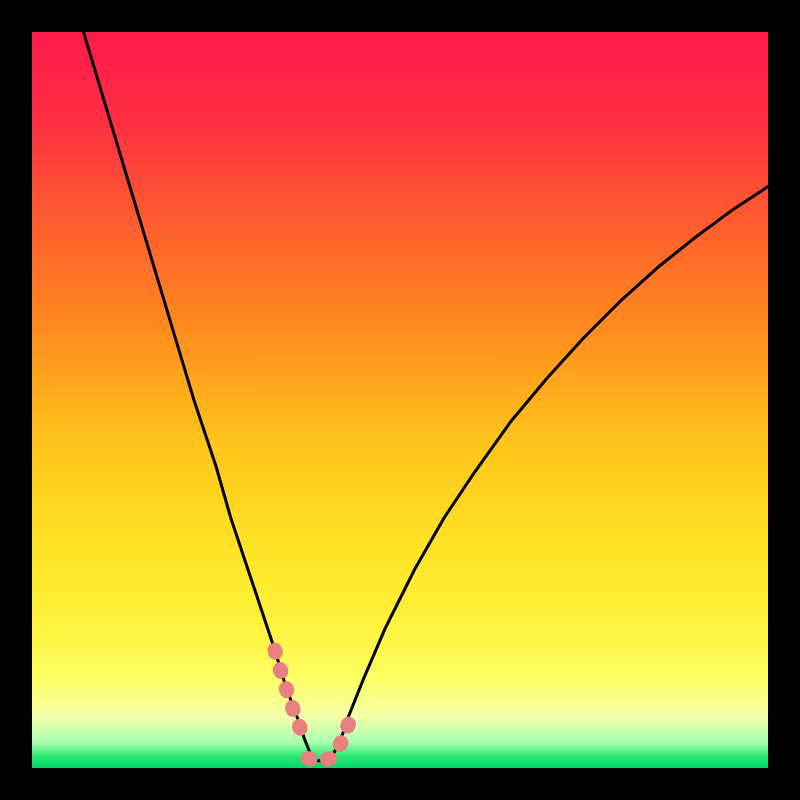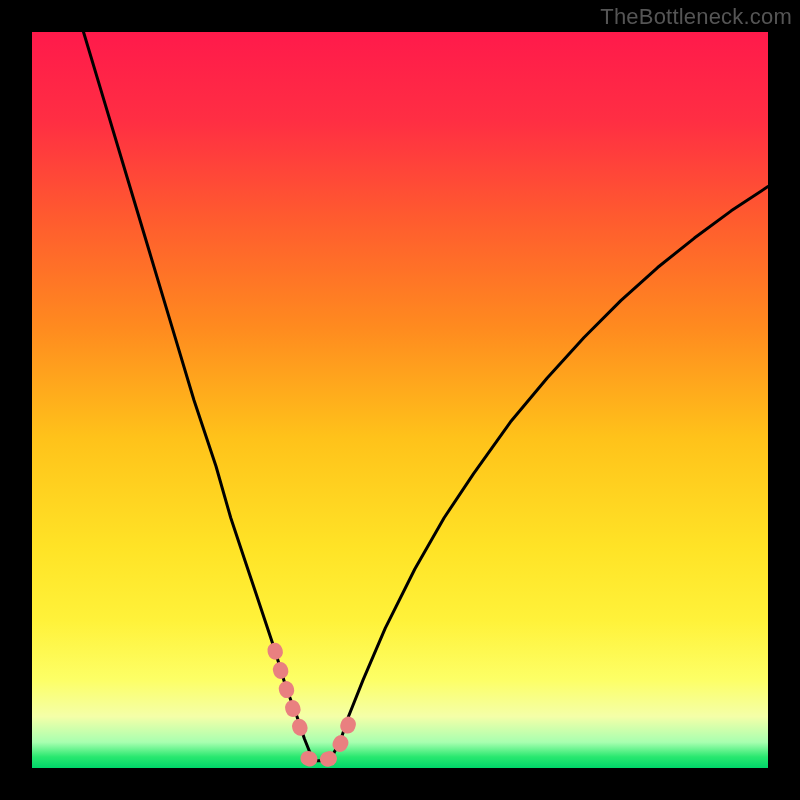--- a/index.html
+++ b/index.html
@@ -74,14 +74,13 @@
     </defs>
     <rect class="plot-bg" x="0" y="0" width="736" height="736" fill="url(#bg-grad)"></rect>
     <g id="curve-layer" class="curves">
         <path d="M51.52 0.00 L73.60 73.60 L95.68 147.20 L117.76 220.80 L139.84 294.40 L161.92 368.00 L184.00 434.24 L198.72 485.76 L213.44 529.92 L228.16 574.08 L242.88 618.24 L253.92 655.04 L264.96 684.48 L272.32 706.56 L278.21 721.28 L283.36 728.64 L288.51 728.64 L294.40 728.64 L301.76 721.28 L309.12 706.56 L316.48 684.48 L331.20 647.68 L353.28 596.16 L382.72 537.28 L412.16 485.76 L441.60 441.60 L478.40 390.08 L515.20 345.92 L552.00 305.44 L588.80 268.64 L625.60 235.52 L662.40 206.08 L699.20 178.85 L736.00 154.56 " fill="none" stroke="#000000" stroke-width="3" stroke-linejoin="round" stroke-linecap="round"></path>
       </g>
     <g id="highlight-layer">
         <path d="M242.88 618.24 L250.24 644.00 L257.60 667.55 L264.96 688.16 L272.32 706.56 " fill="none" stroke="#e98080" stroke-width="15" stroke-linecap="round" stroke-linejoin="round" stroke-dasharray="2 18"></path>
         <path d="M276.00 726.43 L283.36 728.64 L290.72 728.64 L298.08 726.43 L305.44 717.60 L312.80 702.88 L320.16 680.80 " fill="none" stroke="#e98080" stroke-width="15" stroke-linecap="round" stroke-linejoin="round" stroke-dasharray="2 18"></path>
       </g>
   </svg>
-  <div class="attribution">TheBottleneck.com</div>
 </div>
 
 </body></html>

